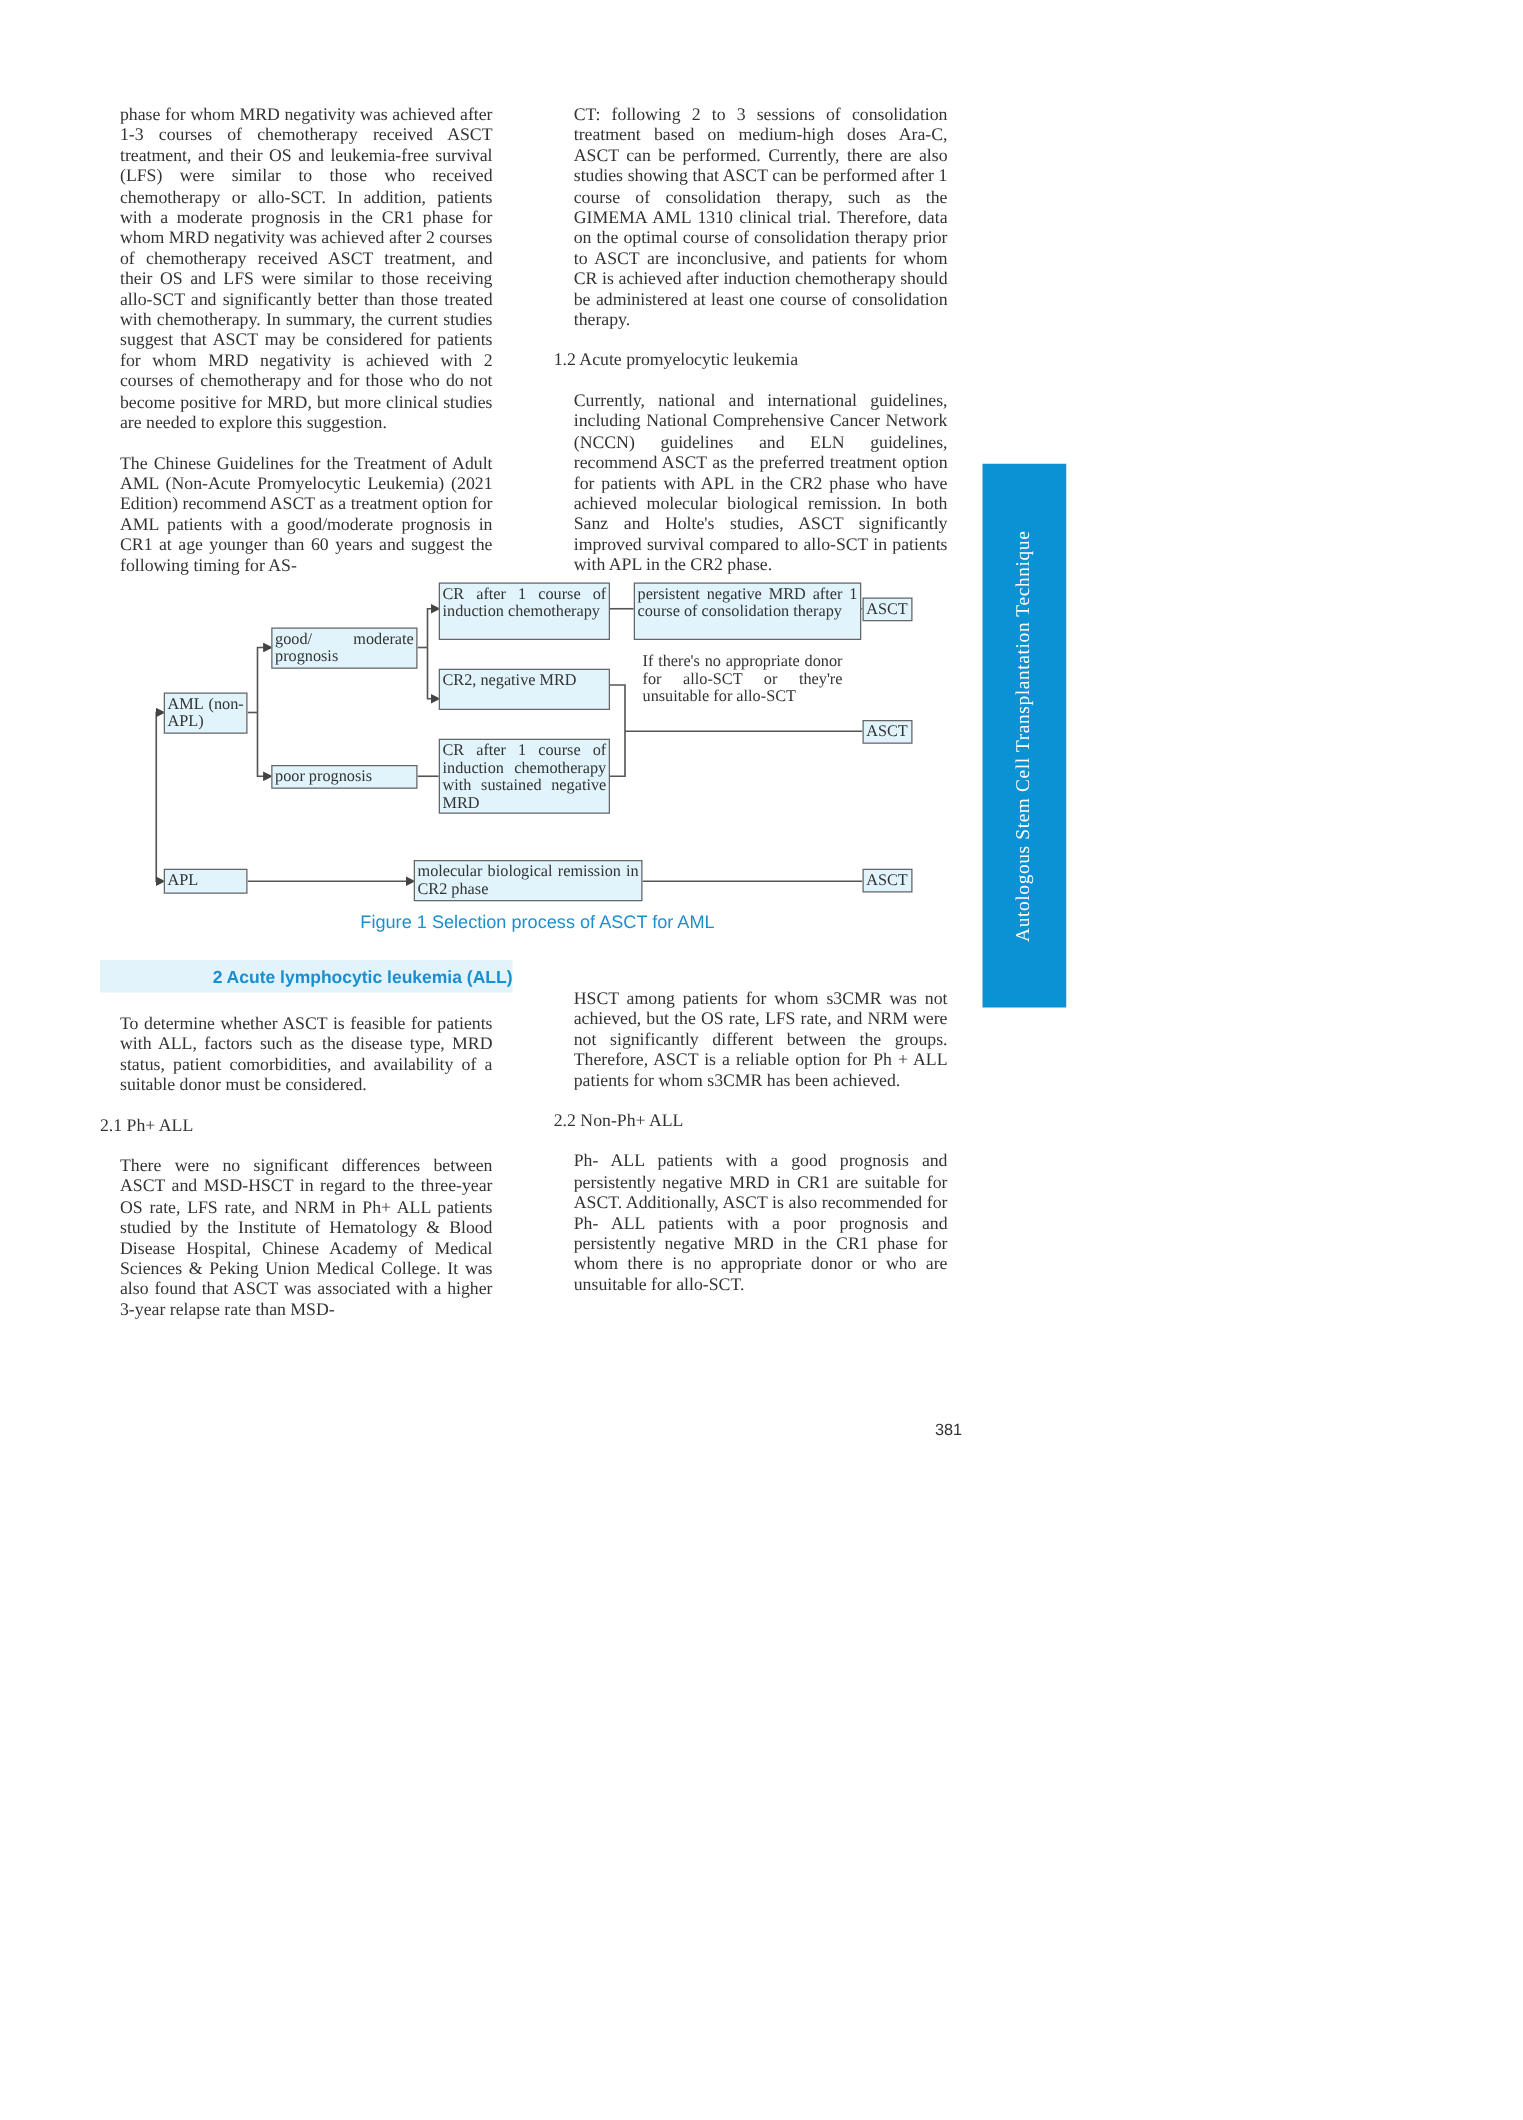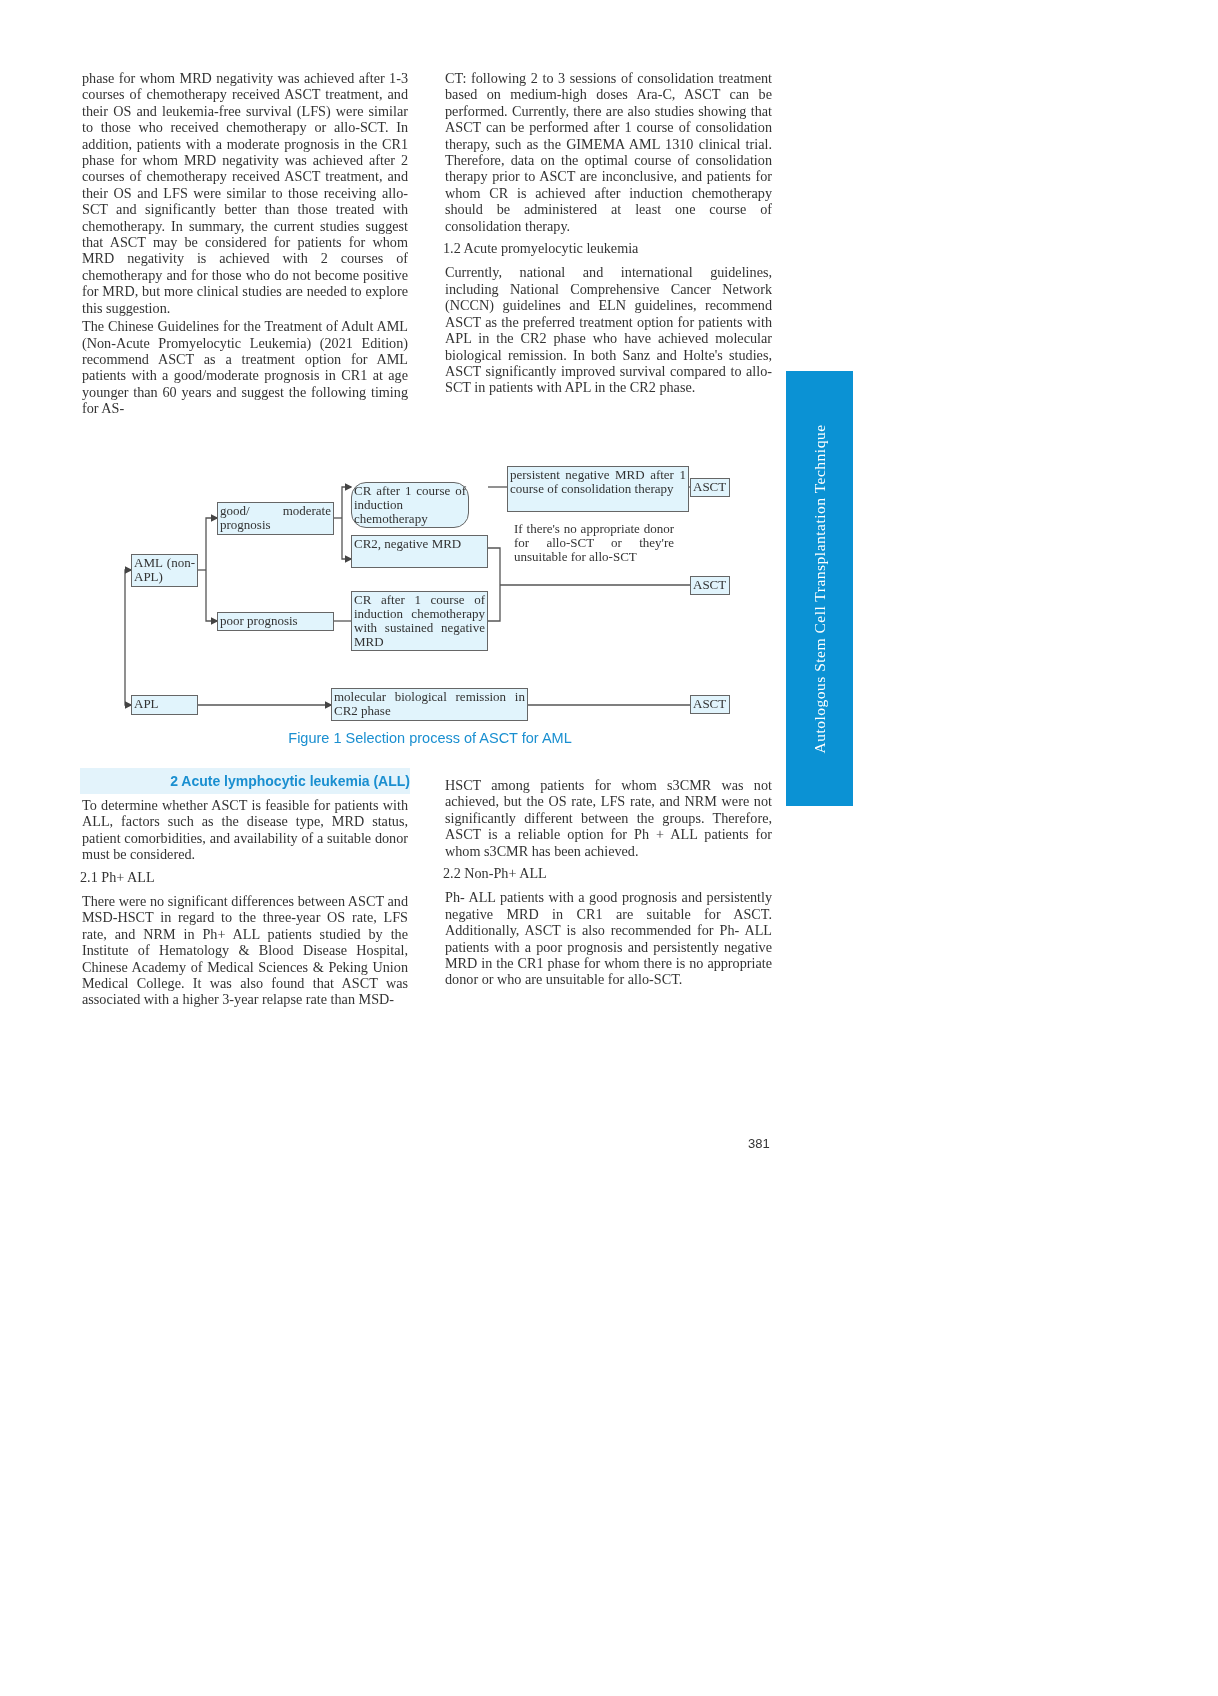--- a/index.html
+++ b/index.html
@@ -1,19 +1,19 @@
 <!DOCTYPE html>
 <html><head>
   <meta charset="utf-8">
   <style>
     html, body { margin: 0; padding: 0; background: #ffffff; }
     body { width: 1218px; height: 1696px; position: relative; overflow: hidden;
            font-family: "Liberation Serif", "DejaVu Serif", serif; color: #333; }
     .col { position: absolute; font-size: 14.2px; line-height: 16.4px; text-align: justify; }
-    .col p { margin: 2px; }
+    .col p { margin: 16px; }
     .col .subhead { margin: 6px 0 8px 0; text-align: left; }
     #col-left-top { left: 80px; top: 68px; width: 330px; }
     #col-right-top { left: 443px; top: 68px; width: 331px; }
     #col-left-bottom { left: 80px; top: 795px; width: 330px; }
     #col-right-bottom { left: 443px; top: 775px; width: 331px; }
     .section-head { background: #e3f3fb; color: #1a8fd0; font-family: "Liberation Sans", "DejaVu Sans", sans-serif;
                     font-weight: bold; font-size: 14px; text-align: right; height: 26px; line-height: 26px;
                     position: absolute; left: 80px; top: 768px; width: 330px; }
     #sidebar-band { position: absolute; left: 786px; top: 371px; width: 67px; height: 435px; background: #0b92d4; }
     #sidebar-text { position: absolute; left: 0; top: 0; width: 67px; height: 435px;
@@ -78,25 +78,25 @@
     <line x1="500" y1="585" x2="690" y2="585"></line>
 
     <line x1="198" y1="705" x2="331" y2="705" marker-end="url(#arr)"></line>
     <line x1="514" y1="705" x2="690" y2="705"></line>
   </svg>
 
   <div class="fbox" style="left:131px;top:554px;width:67px;height:33px;">AML (non-APL)</div>
   <div class="fbox" style="left:131px;top:695px;width:67px;height:20px;">APL</div>
   <div class="fbox" style="left:217px;top:502px;width:117px;height:33px;">good/ moderate prognosis</div>
   <div class="fbox" style="left:217px;top:612px;width:117px;height:19px;">poor prognosis</div>
-  <div class="fbox" style="left:351px;top:482px;width:118px;height:46px;border-radius:15px;">CR after 1 course of induction chemotherapy</div>
+  <div class="fbox" style="left:351px;top:466px;width:137px;height:46px;">CR after 1 course of induction chemotherapy</div>
   <div class="fbox" style="left:351px;top:535px;width:137px;height:33px;">CR2, negative MRD</div>
   <div class="fbox" style="left:351px;top:591px;width:137px;height:60px;">CR after 1 course of induction chemotherapy with sustained negative MRD</div>
   <div class="fbox" style="left:507px;top:466px;width:182px;height:46px;">persistent negative MRD after 1 course of consolidation therapy</div>
-  <div class="fbox" style="left:331px;top:688px;width:197px;height:33px;">molecular biological remission in CR2 phase</div>
+  <div class="fbox" style="left:331px;top:688px;width:183px;height:33px;">molecular biological remission in CR2 phase</div>
   <div class="fbox" style="left:690px;top:478px;width:40px;height:19px;">ASCT</div>
   <div class="fbox" style="left:690px;top:576px;width:40px;height:19px;">ASCT</div>
   <div class="fbox" style="left:690px;top:695px;width:40px;height:19px;">ASCT</div>
   <div class="fnote" style="left:514px;top:522px;width:160px;">If there's no appropriate donor for allo-SCT or they're unsuitable for allo-SCT</div>
 </div>
 <div id="fig-caption">Figure 1 Selection process of ASCT for AML</div>
 
 <div class="section-head">2 Acute lymphocytic leukemia (ALL)</div>
 
 <div id="col-left-bottom" class="col">

